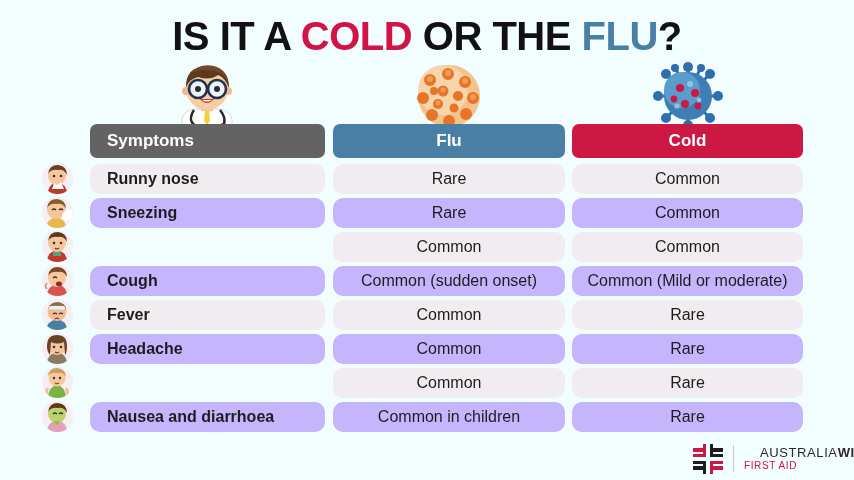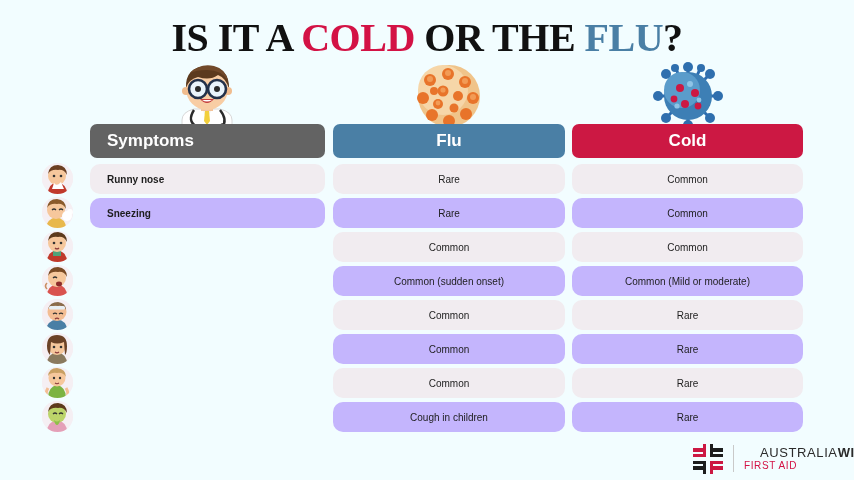--- a/index.html
+++ b/index.html
@@ -12,21 +12,20 @@
     -webkit-font-smoothing:antialiased;
   }
 
   
   .title {
     position:absolute; top:14px; left:0; width:854px;
     text-align:center;
     font-size:40px; font-weight:bold; letter-spacing:-0.5px;
     color:#111111;
     white-space:nowrap;
-    font-family:Liberation Serif, serif;
   }
   .title .cold { color:#d31245; }
   .title .flu  { color:#4a7fa5; }
   .title span { display:inline; }
 
   
   .top-icons { position:absolute; top:58px; left:0; width:854px; height:72px; }
   .ico-wrap { position:absolute; width:110px; height:72px; }
   .ico-doctor { left:152px; }
   .ico-flu    { left:394px; }
@@ -36,21 +35,21 @@
   
   .table { position:absolute; left:0; top:124px; width:810px; }
 
   .row { position:relative; height:30px; margin-bottom:4px; }
   .row.header { height:34px; margin-bottom:6px; }
 
   .cell {
     position:absolute; top:0; height:100%;
     display:flex; align-items:center;
     border-radius:10px;
-    font-size:10px;
+    font-size:16px;
     color:#1d1d1d;
   }
   
   .c-sym  { left:90px;  width:235px; justify-content:flex-start; padding-left:17px; font-weight:bold; }
   .c-flu  { left:333px; width:232px; justify-content:center; }
   .c-cold { left:572px; width:231px; justify-content:center; }
 
   
   .row.header .cell {
     border-radius:7px;
@@ -268,53 +267,56 @@
       <svg viewBox="0 0 31 31">
           <rect width="31" height="31" fill="#f5eff3"></rect>
           <path d="M5 31 Q5 21 15 19 Q25 21 25 31 Z" fill="#d9534f"></path>
           <ellipse cx="15" cy="13" rx="9" ry="9" fill="#f6c79c"></ellipse>
           <path d="M6 11 Q7 2 16 2 Q25 3 25 12 Q22 6 16 7 Q9 6 6 11Z" fill="#7a4a24"></path>
           <path d="M11 13 q2 -2 4 0" stroke="#333" stroke-width="1.2" fill="none"></path>
           <ellipse cx="17" cy="19" rx="3" ry="2.4" fill="#8d2b2b"></ellipse>
           <path d="M5 18 q-3 3 0 6" stroke="#c98f63" stroke-width="1.6" fill="none"></path>
         </svg>
     </div>
+    <div class="cell c-sym">Cough</div>
     <div class="cell c-cold">Common (Mild or moderate)</div>
     <div class="cell c-flu">Common (sudden onset)</div>
   </div>
 
   <div class="row odd">
     <div class="avatar">
       <svg viewBox="0 0 31 31">
           <rect width="31" height="31" fill="#f5eff3"></rect>
           <path d="M4 31 Q5 22 15 20 Q25 22 25 31 Z" fill="#4a7fa5"></path>
           <ellipse cx="15" cy="13" rx="9.5" ry="9" fill="#f3bd93"></ellipse>
           <path d="M6 10 Q8 3 16 3 Q24 4 24 11 Q21 6 16 7 Q9 6 6 10Z" fill="#8a6b4a"></path>
           <rect x="7" y="7" width="16" height="3.5" rx="1.6" fill="#e8eef2"></rect>
           <path d="M11 15 q2 -1.6 4 0" stroke="#333" stroke-width="1.2" fill="none"></path>
           <path d="M17 15 q2 -1.6 4 0" stroke="#333" stroke-width="1.2" fill="none"></path>
           <path d="M13 20 q2 -2 4 0" stroke="#8d3b3b" stroke-width="1.2" fill="none"></path>
         </svg>
     </div>
+    <div class="cell c-sym">Fever</div>
     <div class="cell c-flu">Common</div>
     <div class="cell c-cold">Rare</div>
   </div>
 
   <div class="row even">
     <div class="avatar">
       <svg viewBox="0 0 31 31">
           <rect width="31" height="31" fill="#f5eff3"></rect>
           <path d="M5 31 Q5 21 15 19 Q25 21 25 31 Z" fill="#8a7a5e"></path>
           <ellipse cx="15" cy="13" rx="9" ry="9" fill="#f6c79c"></ellipse>
           <path d="M5 13 Q5 2 15 2 Q25 2 25 13 Q25 20 23 22 L22 9 Q15 12 9 9 L8 22 Q5 19 5 13Z" fill="#6b4226"></path>
           <circle cx="12" cy="14" r="1.3" fill="#333"></circle>
           <circle cx="19" cy="14" r="1.3" fill="#333"></circle>
           <path d="M13 19 q2 1.6 4 0" stroke="#8d3b3b" stroke-width="1.2" fill="none"></path>
         </svg>
     </div>
+    <div class="cell c-sym">Headache</div>
     <div class="cell c-flu">Common</div>
     <div class="cell c-cold">Rare</div>
   </div>
 
   <div class="row odd">
     <div class="avatar">
       <svg viewBox="0 0 31 31">
           <rect width="31" height="31" fill="#f5eff3"></rect>
           <path d="M6 31 Q6 20 15 18 Q24 20 24 31 Z" fill="#7cb342"></path>
           <path d="M6 21 q-3 5 -1 9" stroke="#f3bd93" stroke-width="3" fill="none"></path>
@@ -335,21 +337,22 @@
       <svg viewBox="0 0 31 31">
           <rect width="31" height="31" fill="#f5eff3"></rect>
           <path d="M5 31 Q5 21 15 19 Q25 21 25 31 Z" fill="#e4a0b8"></path>
           <ellipse cx="15" cy="13" rx="9" ry="9" fill="#bcd46a"></ellipse>
           <path d="M6 11 Q7 2 16 2 Q25 3 25 12 Q22 6 16 7 Q9 6 6 11Z" fill="#5d3a1c"></path>
           <path d="M11 13 q2 -2 4 0" stroke="#333" stroke-width="1.2" fill="none"></path>
           <path d="M17 13 q2 -2 4 0" stroke="#333" stroke-width="1.2" fill="none"></path>
           <path d="M12 19 q3 3 6 0 q-1 5 -3 5 q-2 0 -3 -5Z" fill="#8fbf4a"></path>
         </svg>
     </div>
-    <div class="cell c-flu">Cough in children</div>
+    <div class="cell c-sym">Nausea and diarrhoea</div>
+    <div class="cell c-flu">Common in children</div>
     <div class="cell c-cold">Rare</div>
   </div>
 </div>
 
 <div class="logo">
   <div class="logo-mark">
     <svg viewBox="0 0 30 30">
       <path d="M0 4 h10 v-4 h3 v13 h-13 v-3 h10 v-2 h-10 z" fill="#cc1843"></path>
       <path d="M30 4 h-10 v-4 h-3 v13 h13 v-3 h-10 v-2 h10 z" fill="#1d1d1d"></path>
       <path d="M0 26 h10 v4 h3 v-13 h-13 v3 h10 v2 h-10 z" fill="#1d1d1d"></path>

